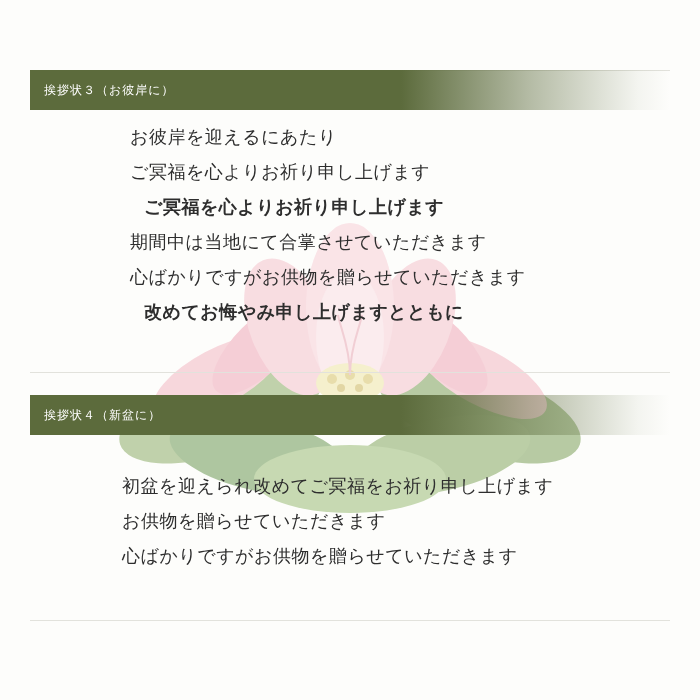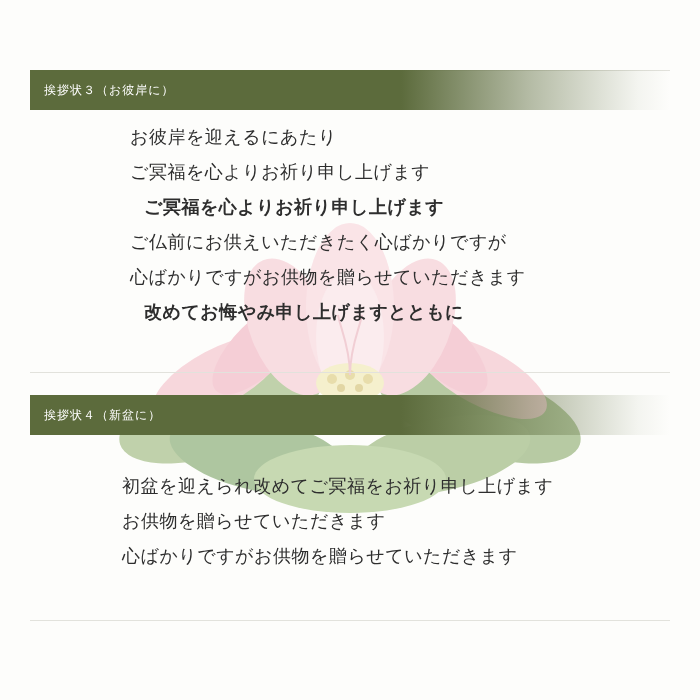--- a/index.html
+++ b/index.html
@@ -136,21 +136,21 @@
   <div class="hairline" id="hl-bot"></div>
 
   <div class="block" id="block1">
     <div class="band">
       <div class="band-title">挨拶状３（お彼岸に）</div>
     </div>
     <div class="body-lines">
       <div class="line">お彼岸を迎えるにあたり</div>
       <div class="line">ご冥福を心よりお祈り申し上げます</div>
       <div class="line indent-1">ご冥福を心よりお祈り申し上げます</div>
-      <div class="line">ご仏前にお供えいただきたく心ばかりですが</div>
+      <div class="line">期間中は当地にて合掌させていただきます</div>
       <div class="line">心ばかりですがお供物を贈らせていただきます</div>
       <div class="line indent-1">改めてお悔やみ申し上げますとともに</div>
     </div>
   </div>
 
   <div class="block" id="block2">
     <div class="band">
       <div class="band-title">挨拶状４（新盆に）</div>
     </div>
     <div class="body-lines">

